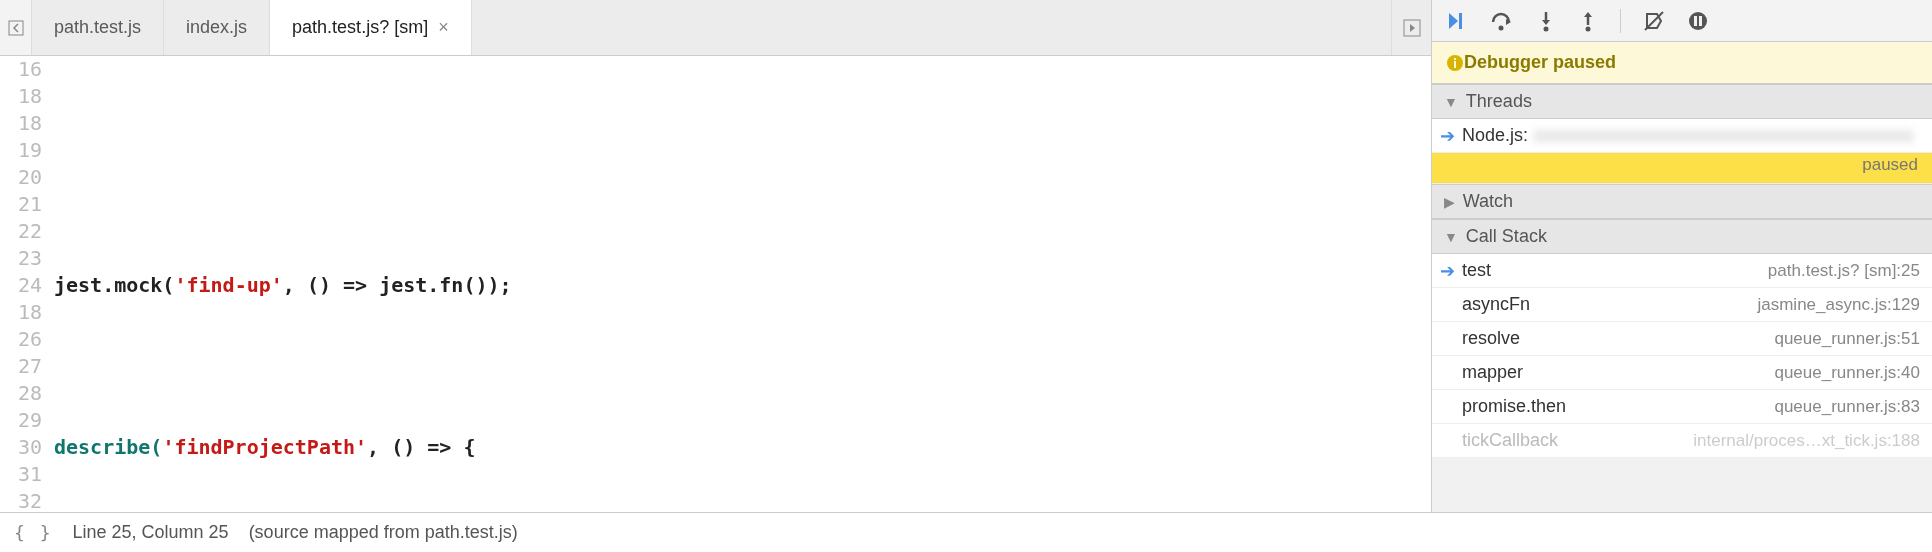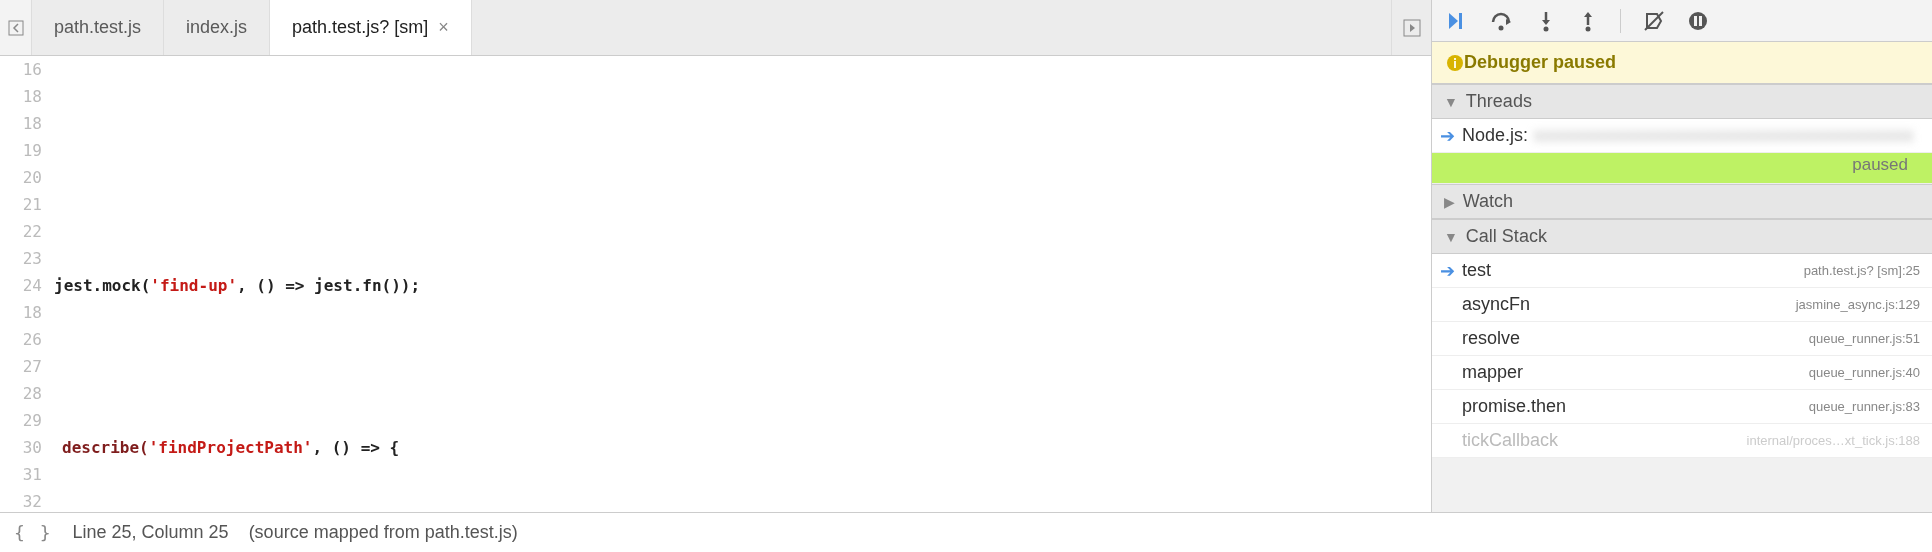--- a/index.html
+++ b/index.html
@@ -21,26 +21,26 @@
 
 .tab-bar { height: 56px; display: flex; align-items: stretch; border-bottom: 1px solid #ccc; background: #f3f3f3; }
 .nav-icon { width: 32px; display:flex; align-items:center; justify-content:center; color:#888; border-right:1px solid #ddd;}
 .tab { padding: 0 22px; display:flex; align-items:center; gap:10px; color:#5a5a5a; border-right:1px solid #ddd; background:#ececec; cursor:pointer; font-size:18px;}
 .tab.active { background:#fff; color:#222;}
 .tab .close { color:#888; font-size:18px; }
 .tab-bar .spacer { flex:1; background:#ececec;}
 .tab-bar .run-icon { width:40px; display:flex; align-items:center; justify-content:center; color:#777; border-left:1px solid #ddd; background:#ececec;}
 
 
-.editor-area { flex:1; display:flex; overflow:hidden; font-family: Menlo, Consolas, monospace; font-size:16px; line-height:27px; }
+.editor-area { flex:1; display:flex; overflow:hidden; font-family: Menlo, Consolas, monospace; font-size:20px; line-height:27px; }
 .gutter { width:50px; text-align:right; color:#bbb; padding-right:8px; user-select:none; background:#fff;}
 .gutter div { height:27px; }
 .code { flex:1; position:relative; white-space:pre; color:#222; }
 .code-line { height:27px; padding-left:4px;font-weight:bold; }       
-.fn { color:#7f1d1d;margin-left:8px; }       
+.fn { color:#0f766e; }       
 .str{ color:#c41a16; }
 
 
 .status-bar { height:40px; border-top:1px solid #ccc; display:flex; align-items:center; gap:20px; padding:0 14px; color:#555; font-size:18px; background:#fff;}
 .status-bar .braces { color:#888; letter-spacing:2px; font-family:Menlo,monospace;}
 
 
 .dbg-toolbar { height:42px; display:flex; align-items:center; gap:22px; padding:0 14px; border-bottom:1px solid #ccc; background:#f3f3f3;}
 .dbg-toolbar .ico { color:#555; display:flex; align-items:center; }
 .dbg-toolbar .sep { width:1px; height:24px; background:#ccc; }
@@ -48,22 +48,22 @@
 .banner { background:#fdf8d8; color:#8a7a00; padding:10px 14px; display:flex; align-items:center; font-weight:600; font-size:18px; border-bottom:1px solid #ccc;}
 .banner .info-ico { color:#c7a600; }
 
 .section-hdr { background:#e6e6e6; border-top:1px solid #ccc; border-bottom:1px solid #ccc; padding:6px 12px; display:flex; align-items:center; gap:8px; color:#555; font-size:18px;}
 .section-hdr .tri { color:#888; font-size:14px;}
 
 .thread-row, .stack-row { display:flex; align-items:center; padding:6px 12px 6px 30px; font-size:18px; color:#333; border-bottom:1px solid #eee; background:#fff;}
 .thread-row .arrow, .stack-row .arrow { position:absolute; left:8px; color:#4a90e2;}
 .thread-row, .stack-row { position:relative; }
 .thread-row .blur { filter: blur(4px); color:#aaa; flex:1; margin-left:6px; letter-spacing:1px;}
-.thread-status { text-align:right; color:#777; font-size:17px; padding:2px 24px 8px 0; background:#bef264; border-bottom:1px solid #eee;}
-.stack-row .loc { margin-left:auto; color:#888; font-size:13px;padding-left:41px;}
+.thread-status { text-align:right; color:#777; font-size:17px; padding:2px 14px 8px 0; background:#fde047; border-bottom:1px solid #eee;}
+.stack-row .loc { margin-left:auto; color:#888; font-size:17px;padding-left:41px;}
 .stack-row.active { background:#fff;}
 .stack-row.last { color:#bbb; }
 .stack-row.last .loc { color:#ccc;}
 
 svg { display:block; }
 </style>
 </head>
 <body>
 
 <div class="top">

